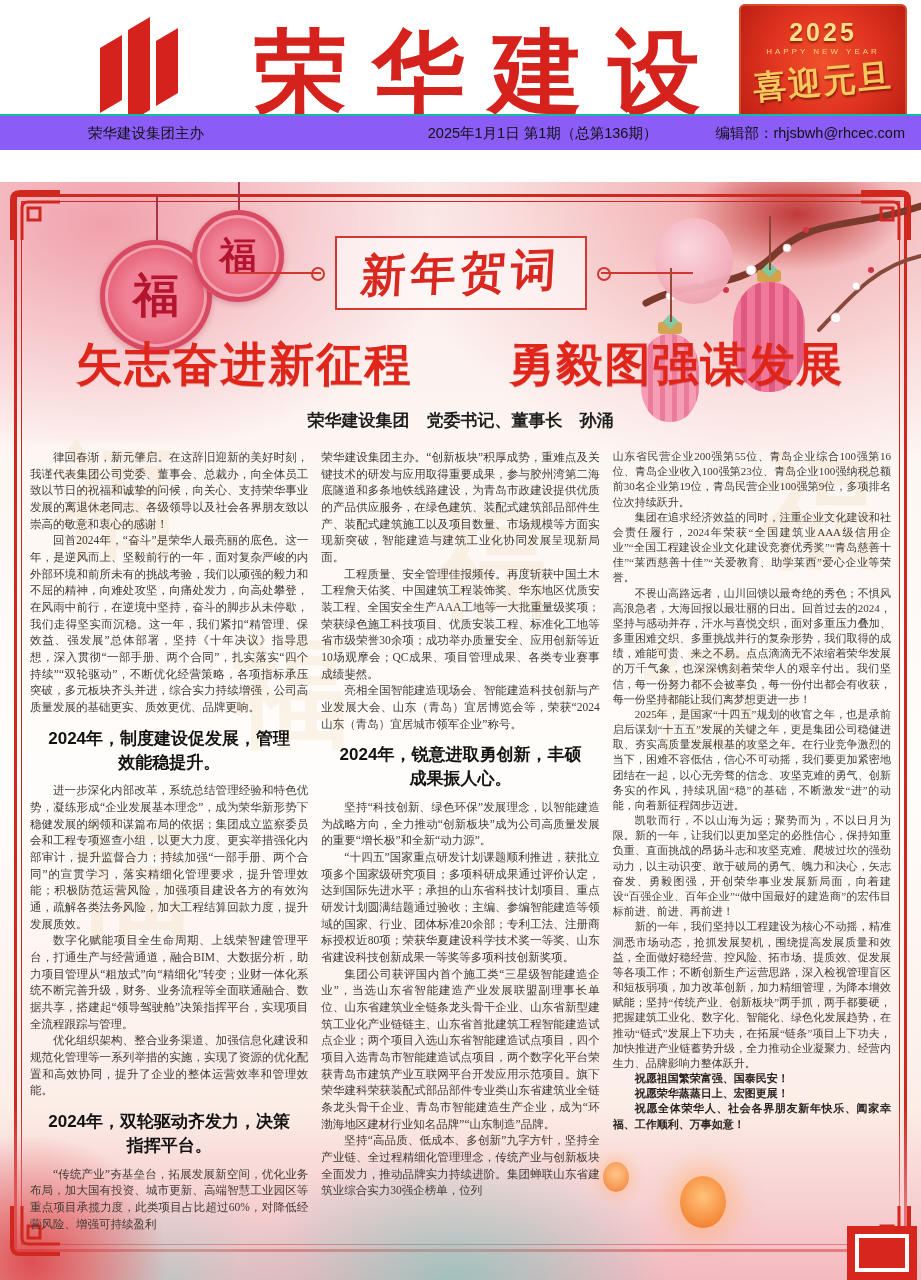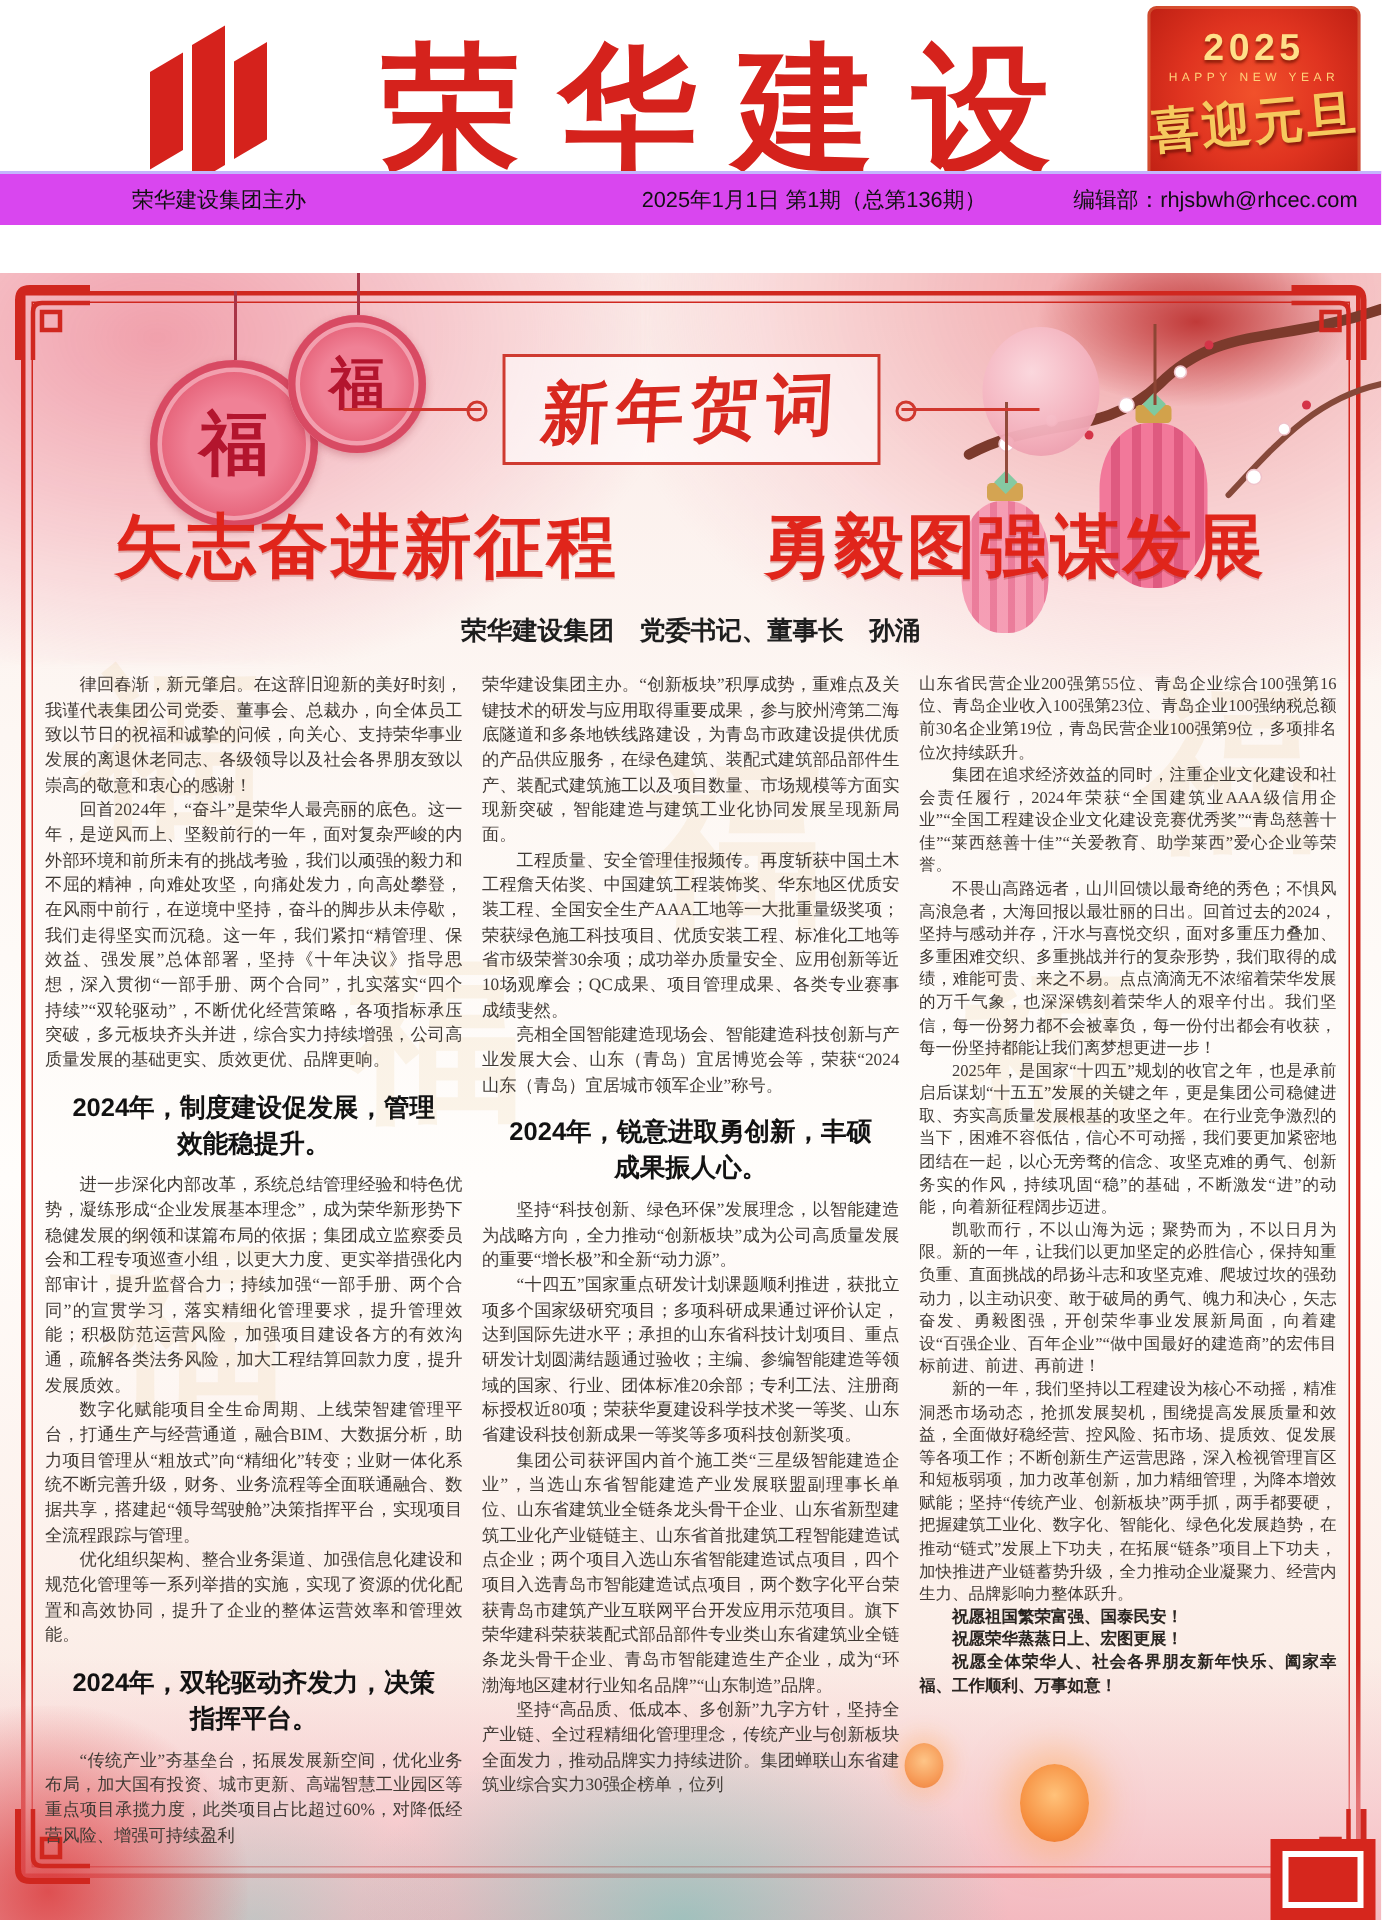--- a/index.html
+++ b/index.html
@@ -7,38 +7,38 @@
   body { background:#fff; font-family:"Liberation Sans",sans-serif; }
   .page { position:relative; width:921px; height:1280px; background:#fff; overflow:hidden; }
 
   
   .header { position:relative; height:150px; background:#fff; }
   .logo { position:absolute; left:92px; top:13px; width:100px; height:116px; }
   .masthead { position:absolute; left:215px; top:6px; width:525px; height:134px;
     display:flex; align-items:center; justify-content:center;
     font-family:"Liberation Serif",serif; font-weight:900; color:#d5221c;
     font-size:92px; letter-spacing:26px; text-indent:26px; white-space:nowrap; }
-  .badge { position:absolute; right:14px; top:4px; width:142px; height:138px; border-radius:6px;
+  .badge { position:absolute; right:14px; top:4px; width:168px; height:138px; border-radius:6px;
     background:radial-gradient(circle at 50% 42%, #f1512b 0%, #e03420 45%, #b2180f 100%);
     overflow:hidden; box-shadow:inset 0 0 0 2px rgba(255,200,120,.25);margin-left:40px; }
   .badge-year { margin-top:14px; text-align:center; color:#ffe08a; font-weight:bold; font-size:25px;
     letter-spacing:3px; text-shadow:0 2px 2px rgba(110,20,0,.7); }
   .badge-sub { text-align:center; color:#ffd27a; font-size:8px; letter-spacing:3px; }
   .badge-slogan { margin-top:4px; text-align:center; color:#f6c95e; font-size:33px; font-weight:900;
     font-family:"Liberation Serif",serif; transform:rotate(-5deg); letter-spacing:2px;
     text-shadow:1px 2px 2px rgba(90,10,0,.65); }
   .badge-clouds { position:absolute; left:0; right:0; bottom:-8px; height:30px;
     background:
       radial-gradient(circle at 8% 60%, rgba(247,140,160,.95) 0 13px, transparent 14px),
       radial-gradient(circle at 26% 80%, rgba(240,120,145,.95) 0 15px, transparent 16px),
       radial-gradient(circle at 46% 60%, rgba(250,155,175,.95) 0 14px, transparent 15px),
       radial-gradient(circle at 66% 82%, rgba(238,115,140,.95) 0 15px, transparent 16px),
       radial-gradient(circle at 86% 58%, rgba(249,150,170,.95) 0 14px, transparent 15px); }
-  .info { position:absolute; left:0; right:0; bottom:0; border-top:2px solid #c4b5fd;
-    display:flex; align-items:center; padding:8px 16px 7px 88px; font-size:14.5px; color:#101010; background:#d946ef; }
+  .info { position:absolute; left:0; right:0; bottom:0; border-top:2px solid #14b8a6;
+    display:flex; align-items:center; padding:8px 16px 7px 88px; font-size:14.5px; color:#101010; background:#8b5cf6; }
   .info span { flex:1; white-space:nowrap; }
   .info .c { text-align:right; flex:1.3; }
   .info .r { text-align:right; }
 
   
   .poster { position:absolute; left:0; right:0; top:182px; bottom:0; overflow:hidden;
     background:linear-gradient(180deg,#fbece9 0%,#fdf7f3 28%,#fffdfb 55%,#fcefe9 82%,#f6e2db 100%); }
   .wash { position:absolute; pointer-events:none; }
   .wash.tl { left:-70px; top:-50px; width:500px; height:310px; filter:blur(2px);
     background:radial-gradient(ellipse at 35% 30%, rgba(232,97,121,.55), rgba(243,168,180,.30) 55%, transparent 76%); }

